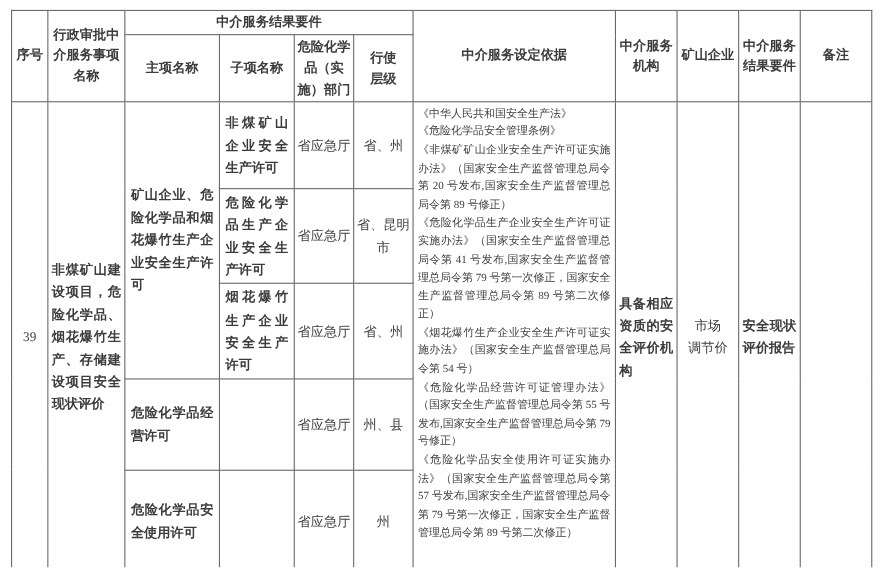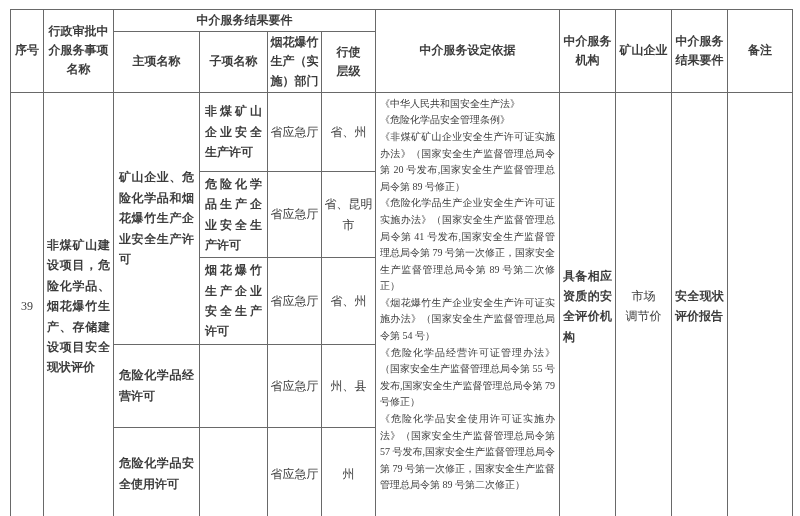--- a/index.html
+++ b/index.html
@@ -91,21 +91,21 @@
         <th colspan="4">中介服务结果要件</th>
         <th rowspan="2">中介服务设定依据</th>
         <th rowspan="2">中介服务机构</th>
         <th rowspan="2">矿山企业</th>
         <th rowspan="2">中介服务结果要件</th>
         <th rowspan="2">备注</th>
       </tr>
       <tr class="hr2">
         <th>主项名称</th>
         <th>子项名称</th>
-        <th>烟花爆竹生产（实施）部门</th>
+        <th>危险化学品（实施）部门</th>
         <th class="pad-wide">行使层级</th>
       </tr>
     </thead>
     <tbody>
       <tr class="r1">
         <td class="center" rowspan="5">39</td>
         <td class="dist item-name" rowspan="5">非煤矿山建设项目，危险化学品、烟花爆竹生产、存储建设项目安全现状评价</td>
         <td class="dist" rowspan="3">矿山企业、危险化学品和烟花爆竹生产企业安全生产许可</td>
         <td class="dist">非煤矿山企业安全生产许可</td>
         <td class="center">省应急厅</td>

